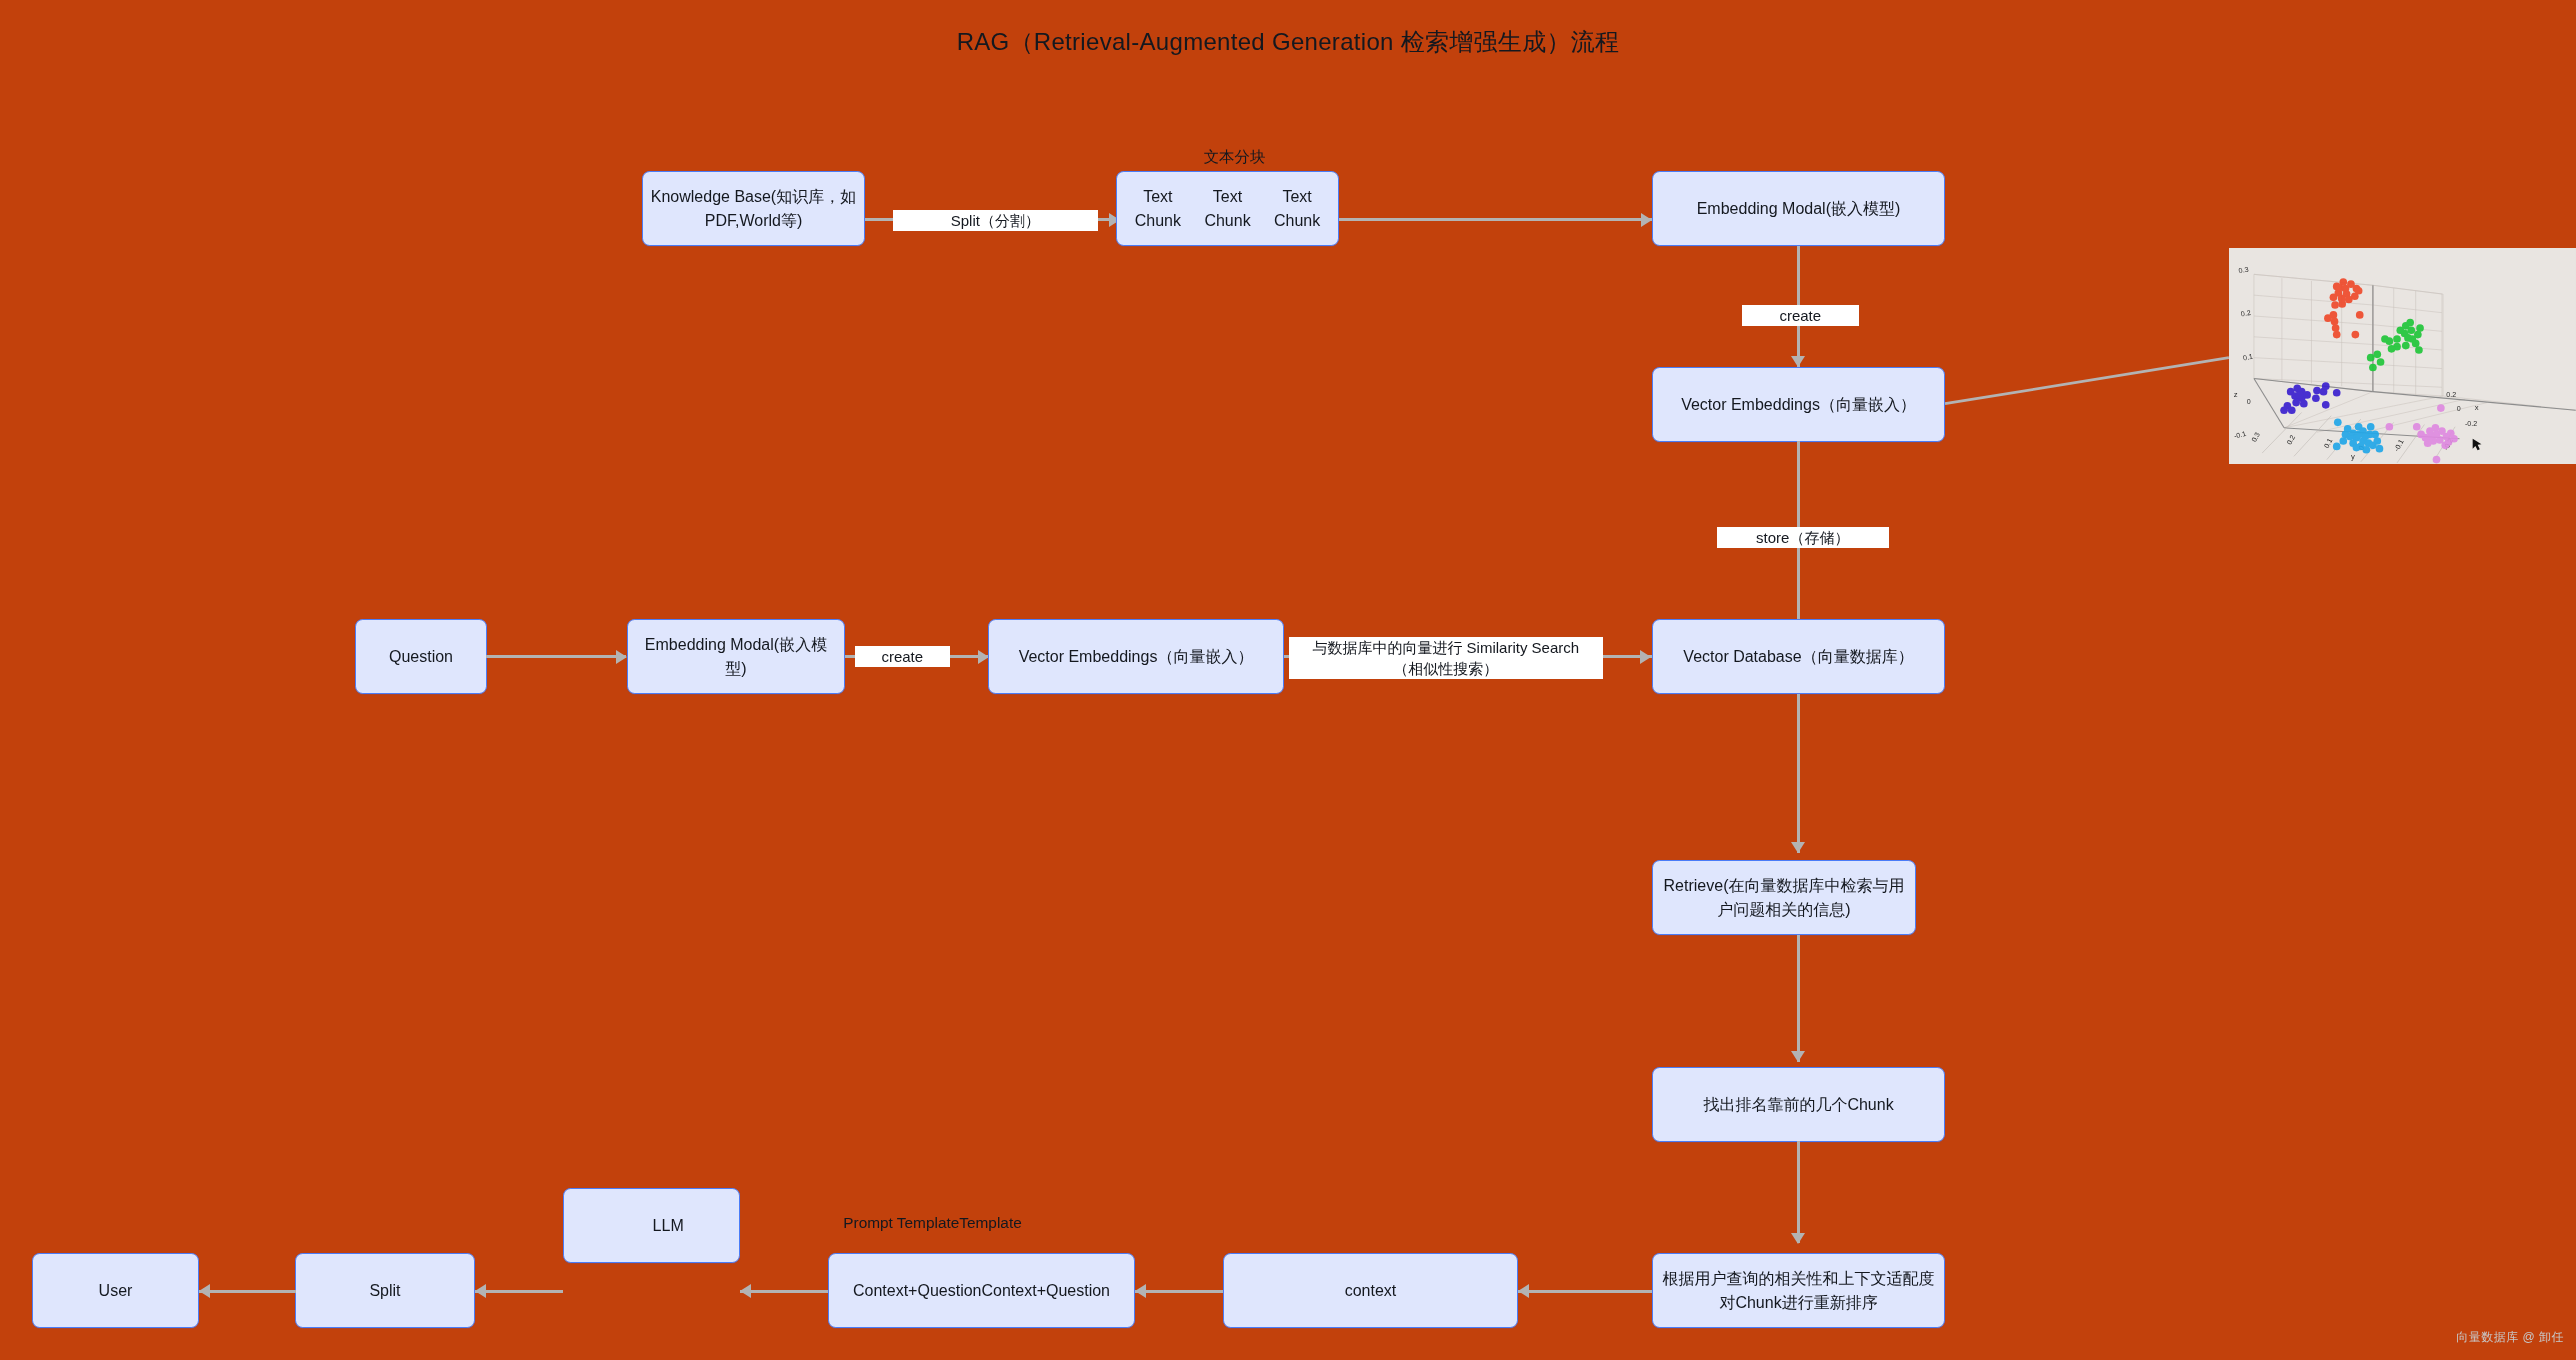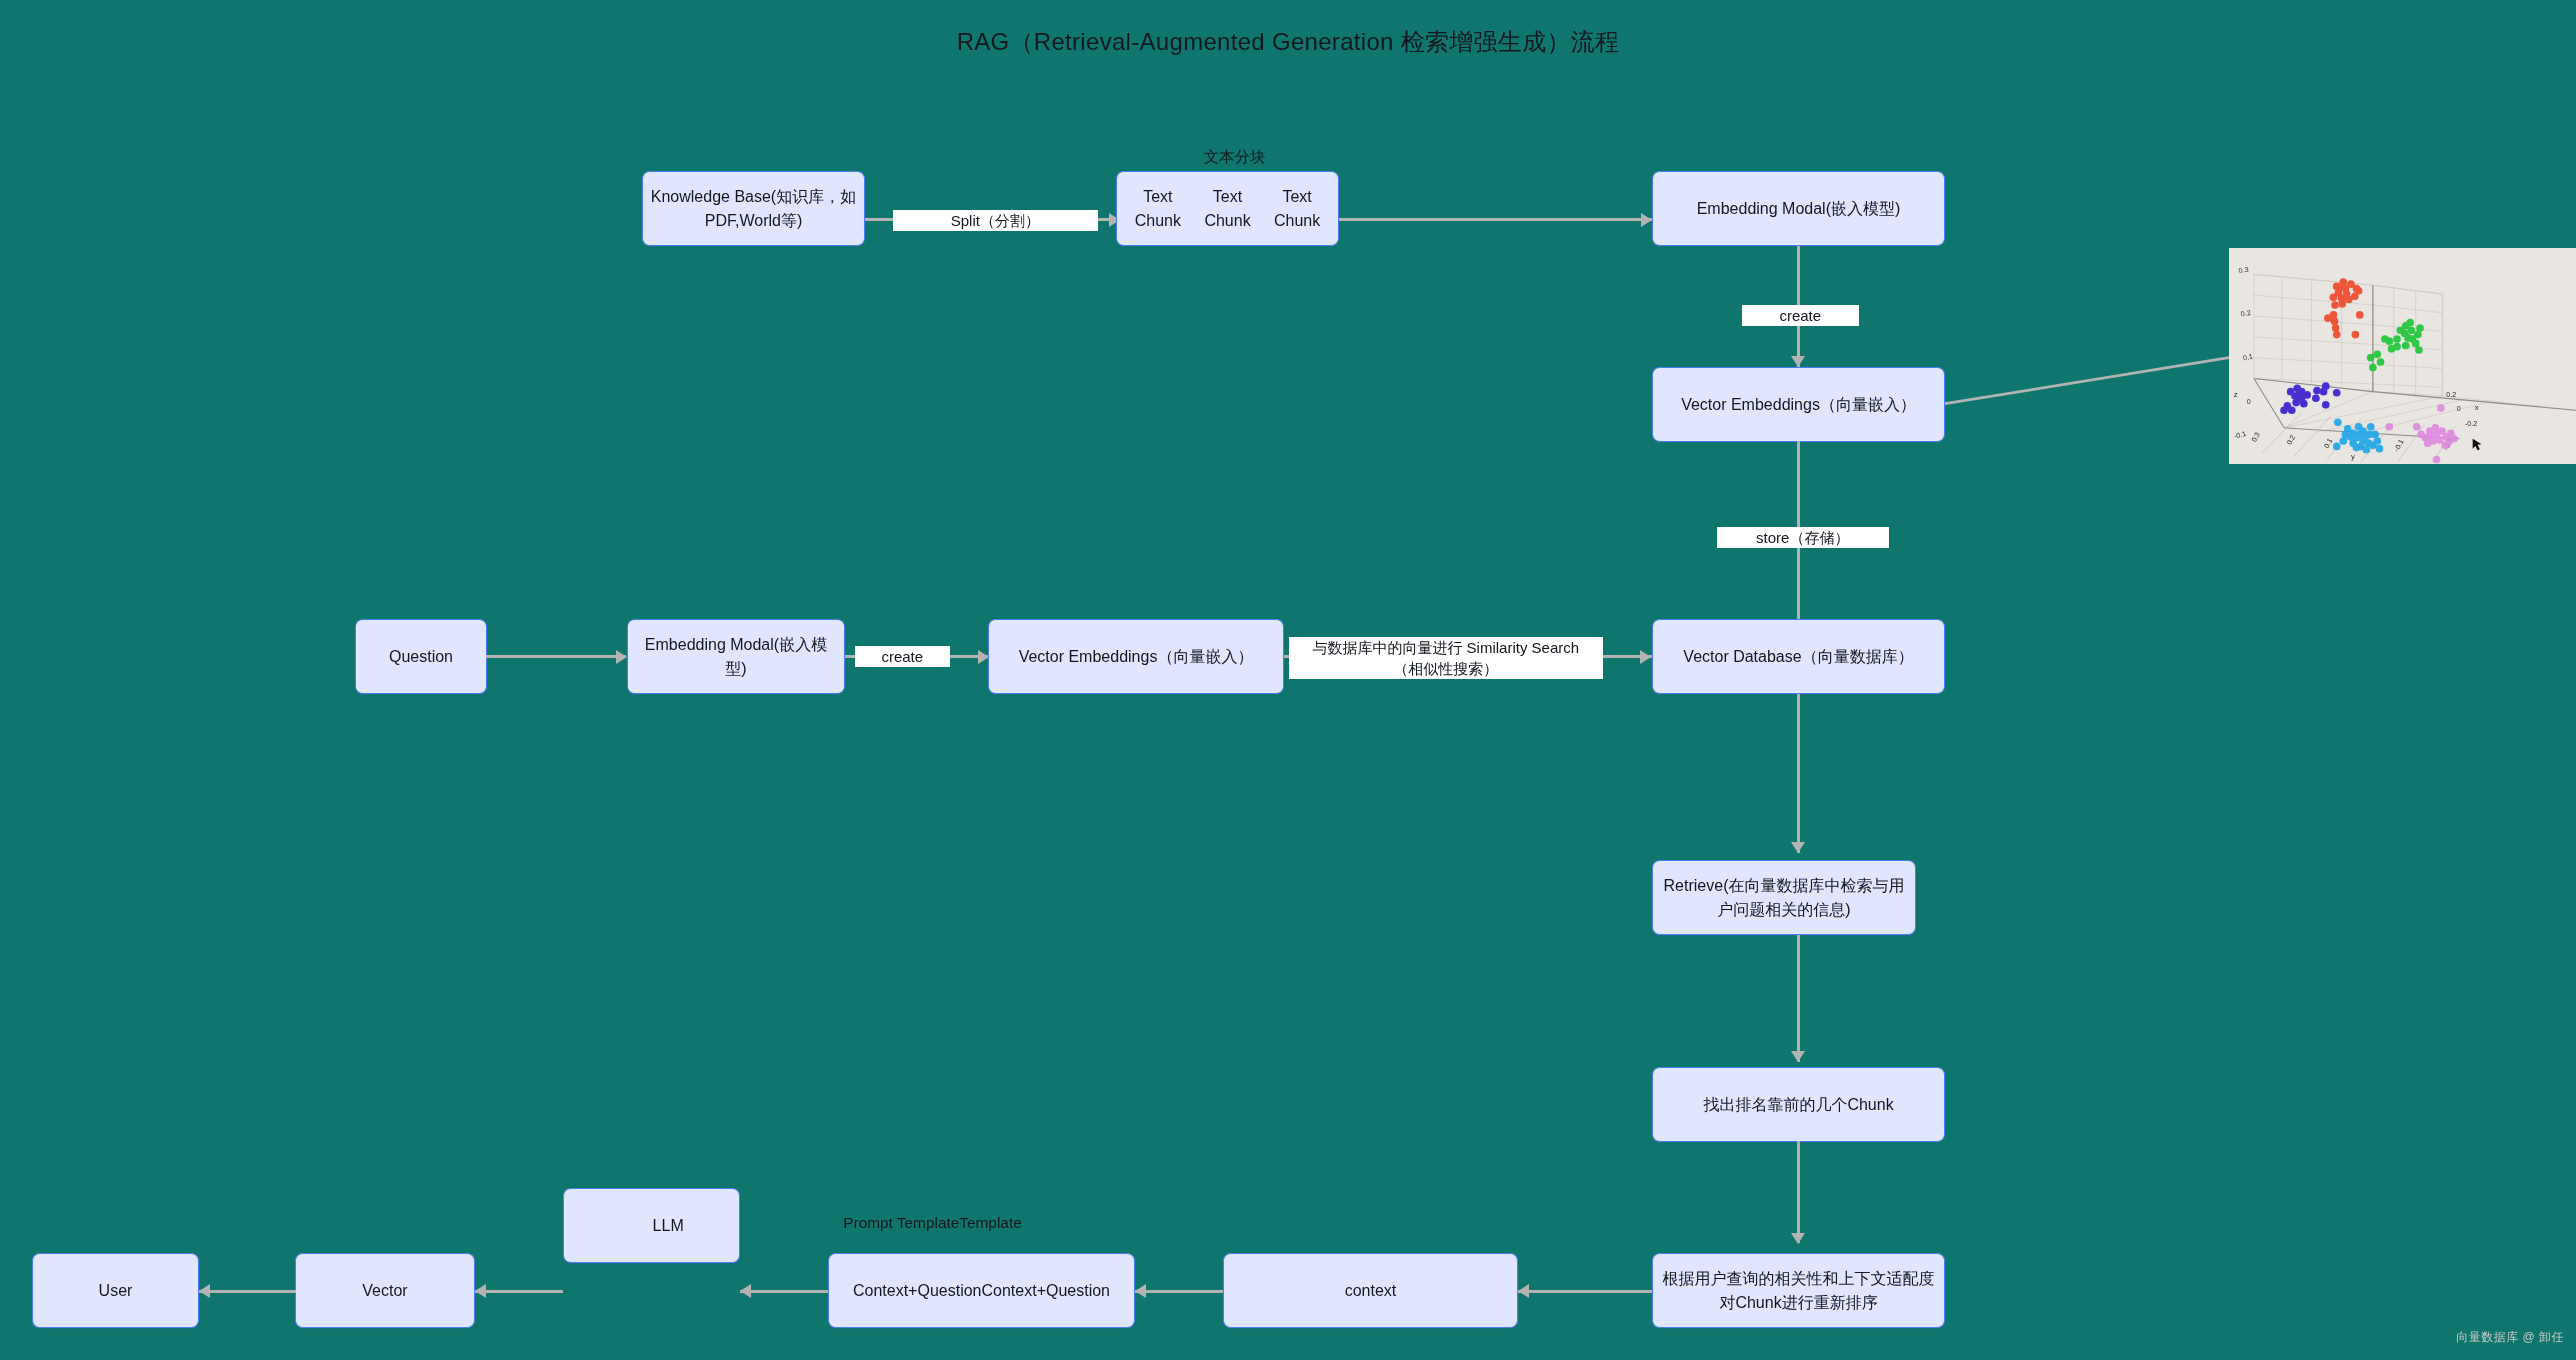--- a/index.html
+++ b/index.html
@@ -4,21 +4,21 @@
 <style>
   html,body{margin:0;padding:0;background:#ffffff;}
   body{
     font-family:"Liberation Sans","DejaVu Sans",sans-serif;
     color:#1f2430;
   }
   #canvas{
     position:relative;
     width:2576px;
     height:1361px;
-    background:#0f766e;
+    background:#c2410c;
     overflow:hidden;
   }
   .title{
     position:absolute;
     left:0; top:26px; width:2576px;
     text-align:center;
     font-size:24px;
     color:#14181f;
     letter-spacing:0.3px;
   }
@@ -415,21 +415,21 @@
   <div class="arrow-h left" style="left:740px;top:1284px;"></div>
 
   <div class="node" style="left:563px;top:1188px;width:177px;height:75px;padding-left:41px;">
     <span class="txt">LLM</span>
   </div>
 
   <div class="edge" style="left:475px;top:1290px;width:88px;"></div>
   <div class="arrow-h left" style="left:475px;top:1284px;"></div>
 
   <div class="node" style="left:295px;top:1253px;width:180px;height:75px;">
-    <span class="txt">Vector</span>
+    <span class="txt">Split</span>
   </div>
 
   <div class="edge" style="left:199px;top:1290px;width:97px;"></div>
   <div class="arrow-h left" style="left:199px;top:1284px;"></div>
 
   <div class="node" style="left:32px;top:1253px;width:167px;height:75px;">
     <span class="txt">User</span>
   </div>
 
   <div class="watermark">向量数据库 @ 卸任</div>

